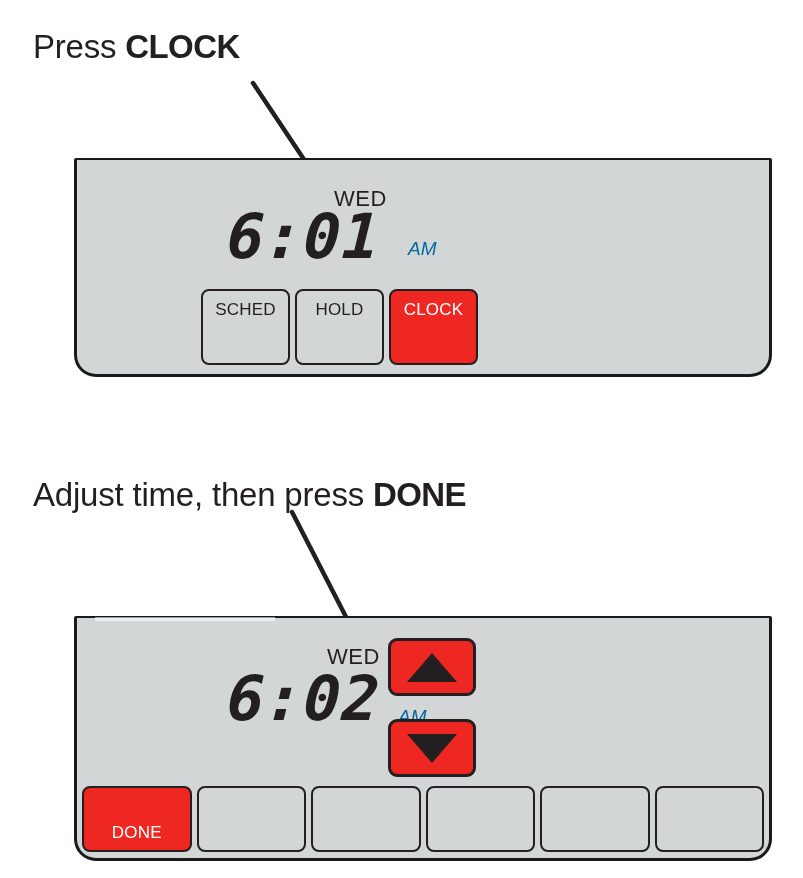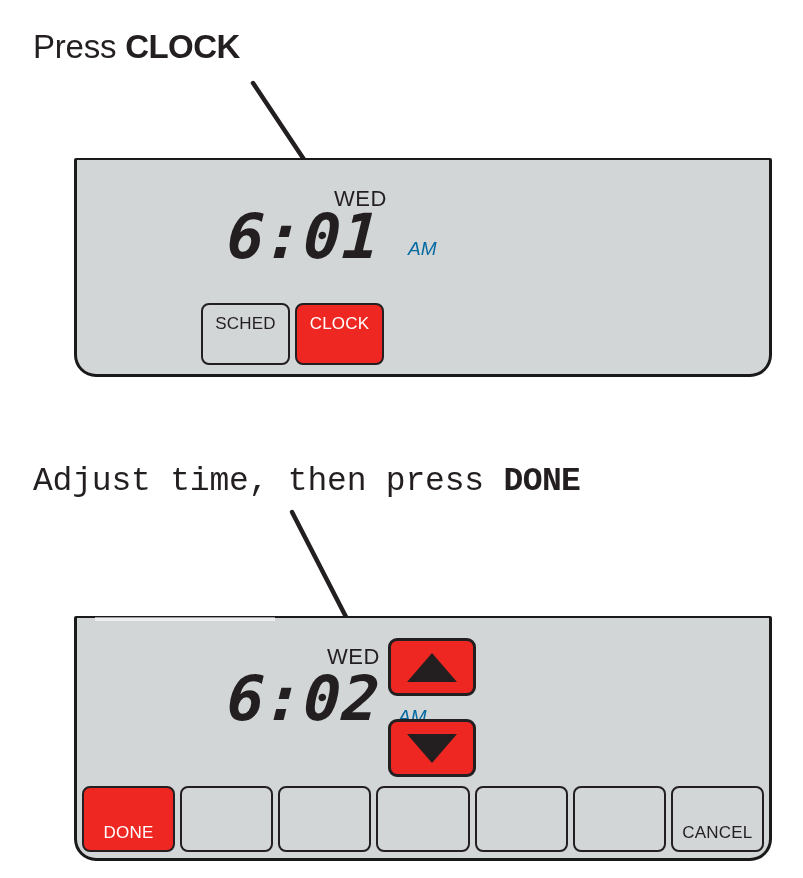--- a/index.html
+++ b/index.html
@@ -30,21 +30,21 @@
     font-weight: 500;
     color: #231f20;
     letter-spacing: -0.2px;
     white-space: nowrap;
   }
   .caption .strong {
     font-weight: bold;
     letter-spacing: -0.6px;
   }
   #caption-1 { left: 33px; top: 28px; }
-  #caption-2 { left: 33px; top: 463px; font-family: Liberation Mono, monospace; }
+  #caption-2 { left: 33px; top: 476px; }
 
   
   .pointer-line {
     position: absolute;
     overflow: visible;
     pointer-events: none;
   }
   #pointer-1 { left: 230px; top: 70px; width: 180px; height: 230px; }
   #pointer-2 { left: 270px; top: 500px; width: 140px; height: 165px; }
   .pointer-line line {
@@ -153,21 +153,21 @@
     background: #d3d6d7;
     font-family: "Liberation Sans", sans-serif;
     font-size: 17px;
     color: #231f20;
     display: flex;
     justify-content: center;
     letter-spacing: 0.2px;
   }
   #button-row-1 .softkey {
     width: 89px;
-    height: 62px;
+    height: 76px;
     align-items: flex-start;
     padding-top: 9px;
   }
   #button-row-2 .softkey {
     flex: 1 1 0;
     height: 66px;
     align-items: flex-end;
     padding-bottom: 7px;
   }
   .softkey.is-active {
@@ -218,20 +218,23 @@
     <div class="lcd" id="lcd-1">
       <div class="lcd-day">WED</div>
       <div class="lcd-time">6:01</div>
       <div class="lcd-meridiem">AM</div>
     </div>
 
     <div class="button-row" id="button-row-1">
       <div class="softkey">
         <span>SCHED</span>
       </div>
+      <div class="softkey">
+        <span>HOLD</span>
+      </div>
       <div class="softkey is-active">
         <span>CLOCK</span>
       </div>
     </div>
 
   </div>
 
   <div class="caption" id="caption-2">
     <span>Adjust time, then press </span><span class="strong">DONE</span>
   </div>
@@ -269,20 +272,17 @@
       </div>
       <div class="softkey">
         <span></span>
       </div>
       <div class="softkey">
         <span></span>
       </div>
       <div class="softkey">
         <span></span>
       </div>
-      <div class="softkey">
-        <span>CANCEL</span>
-      </div>
     </div>
 
   </div>
 
 </div>
 
 </body></html>

